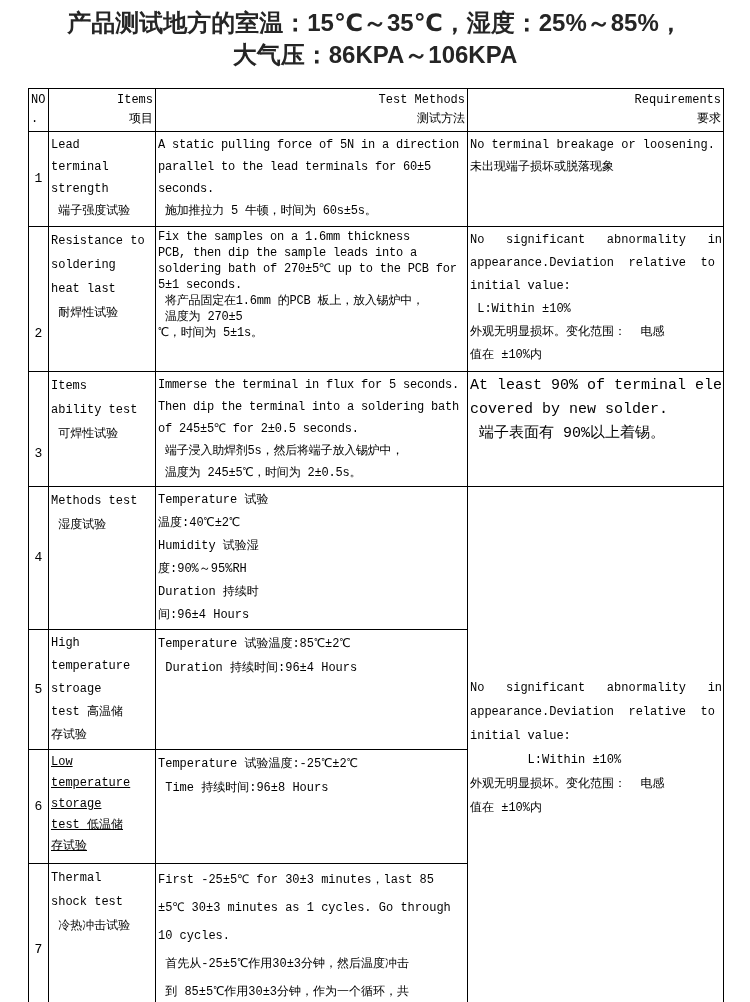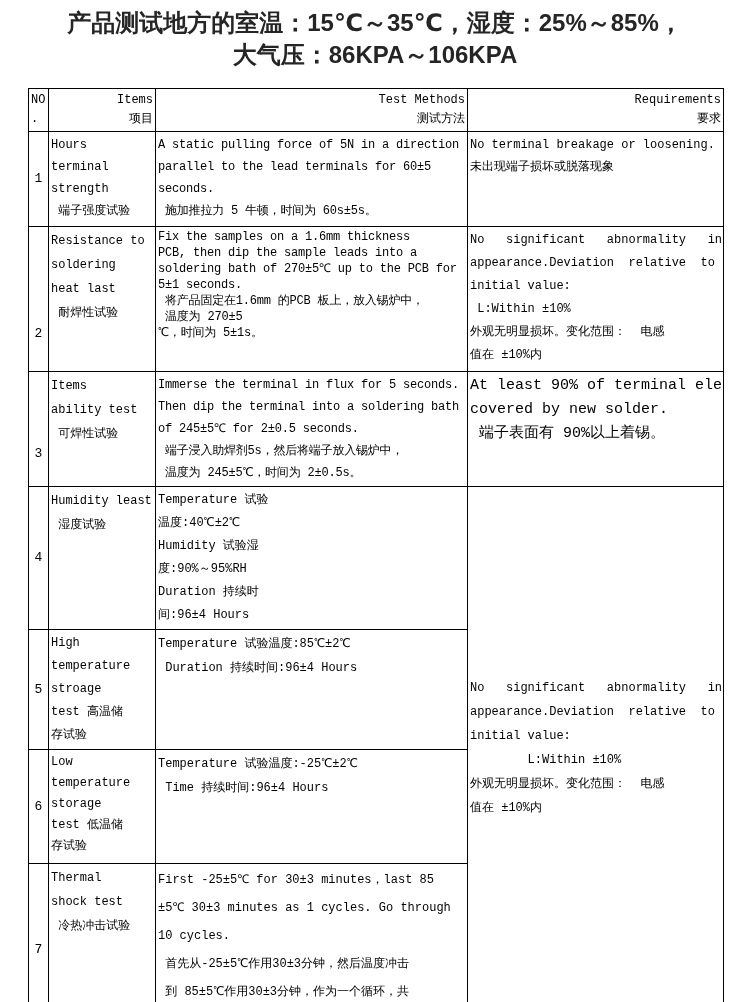--- a/index.html
+++ b/index.html
@@ -34,21 +34,21 @@
   tr.r3{height:115px;}
   tr.r4{height:143px;}
   tr.r5{height:120px;}
   tr.r6{height:114px;}
   tr.r7{height:123px;}
   td.no{vertical-align:middle;text-align:center;font-size:13px;}
   td.no-dn-lg{padding-top:72px;}
   td.no-dn-md{padding-top:52px;}
   .lh22{line-height:22px;}
   .lh23{line-height:23px;}
-  .lh21{line-height:21px;}
+  .lh21{line-height:21px;text-decoration:underline;}
   .lh20{line-height:16px;}
   .lh195{line-height:28px;}
   .tight{letter-spacing:-0.2px;}
   .fs-sm{font-size:15px;}
   td.merged-req{vertical-align:middle;line-height:24px;padding-bottom:30px;}
 </style>
 </head>
 <body>
 
 <div class="title">产品测试地方的室温：15℃～35℃，湿度：25%～85%，
@@ -68,21 +68,21 @@
       <th class="center">Items
 项目</th>
       <th class="center">Test Methods
 测试方法</th>
       <th class="center">Requirements
 要求</th>
     </tr>
 
     <tr class="r1">
       <td class="no">1</td>
-      <td class="lh22">Hours
+      <td class="lh22">Lead
 terminal
 strength
  端子强度试验</td>
       <td class="lh22 tight">A static pulling force of 5N in a direction
 parallel to the lead terminals for 60±5
 seconds.
  施加推拉力 5 牛顿，时间为 60s±5s。</td>
       <td class="lh22">No terminal breakage or loosening.
 未出现端子损坏或脱落现象</td>
     </tr>
@@ -118,21 +118,21 @@
 of 245±5℃ for 2±0.5 seconds.
  端子浸入助焊剂5s，然后将端子放入锡炉中，
  温度为 245±5℃，时间为 2±0.5s。</td>
       <td class="fs-sm">At least 90% of terminal electrode is
 covered by new solder.
  端子表面有 90%以上着锡。</td>
     </tr>
 
     <tr class="r4">
       <td class="no">4</td>
-      <td>Humidity least
+      <td>Methods test
  湿度试验</td>
       <td class="lh23">Temperature 试验
 温度:40℃±2℃
 Humidity 试验湿
 度:90%～95%RH
 Duration 持续时
 间:96±4 Hours</td>
       <td class="merged-req" rowspan="4">No   significant   abnormality   in
 appearance.Deviation  relative  to
 initial value:
@@ -153,21 +153,21 @@
     </tr>
 
     <tr class="r6">
       <td class="no">6</td>
       <td class="lh21">Low
 temperature
 storage
 test 低温储
 存试验</td>
       <td>Temperature 试验温度:-25℃±2℃
- Time 持续时间:96±4 Hours</td>
+ Time 持续时间:96±8 Hours</td>
     </tr>
 
     <tr class="r7">
       <td class="no">7</td>
       <td>Thermal
 shock test
  冷热冲击试验</td>
       <td class="lh195">First -25±5℃ for 30±3 minutes，last 85
 ±5℃ 30±3 minutes as 1 cycles. Go through
 10 cycles.

